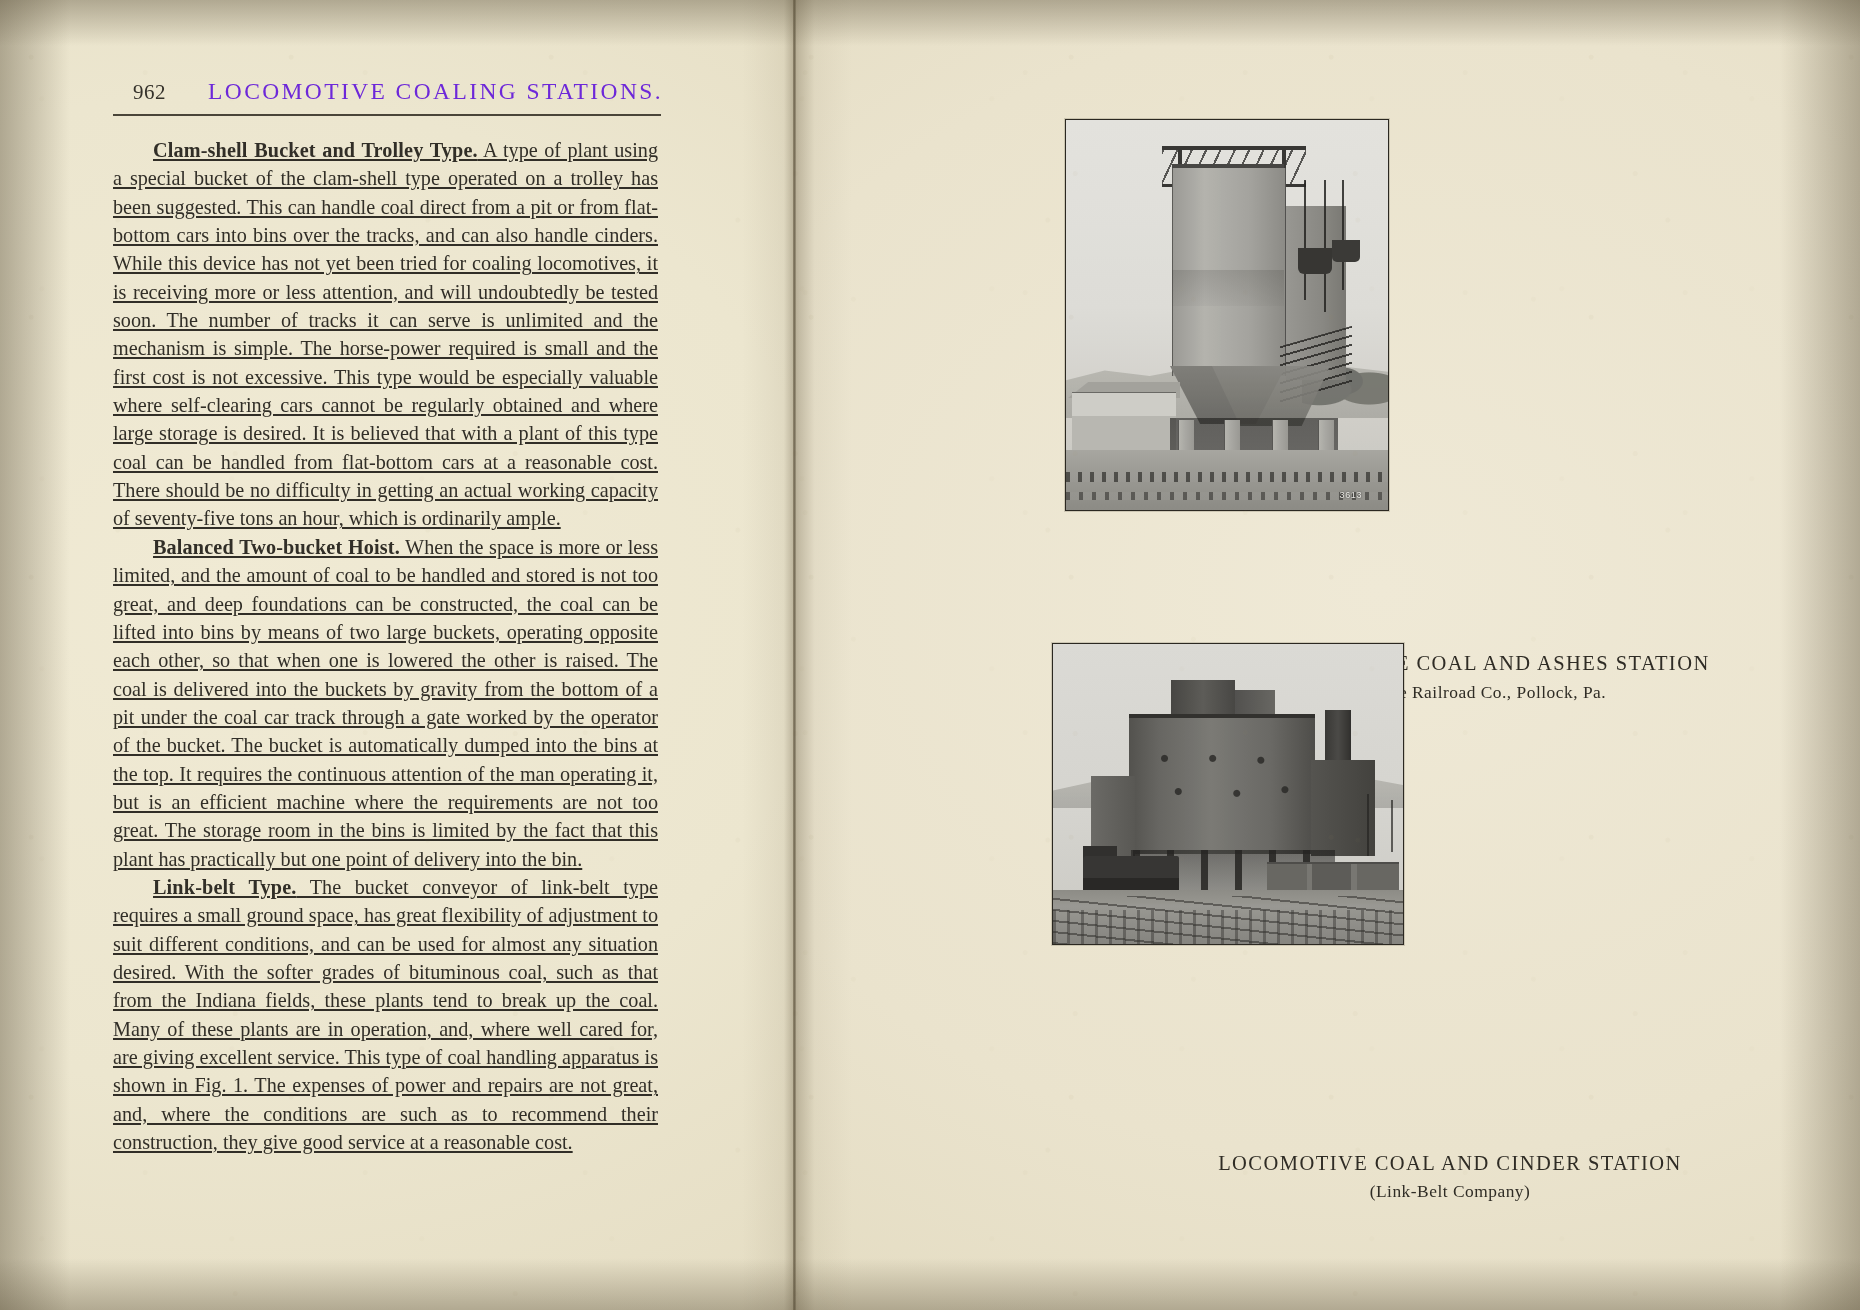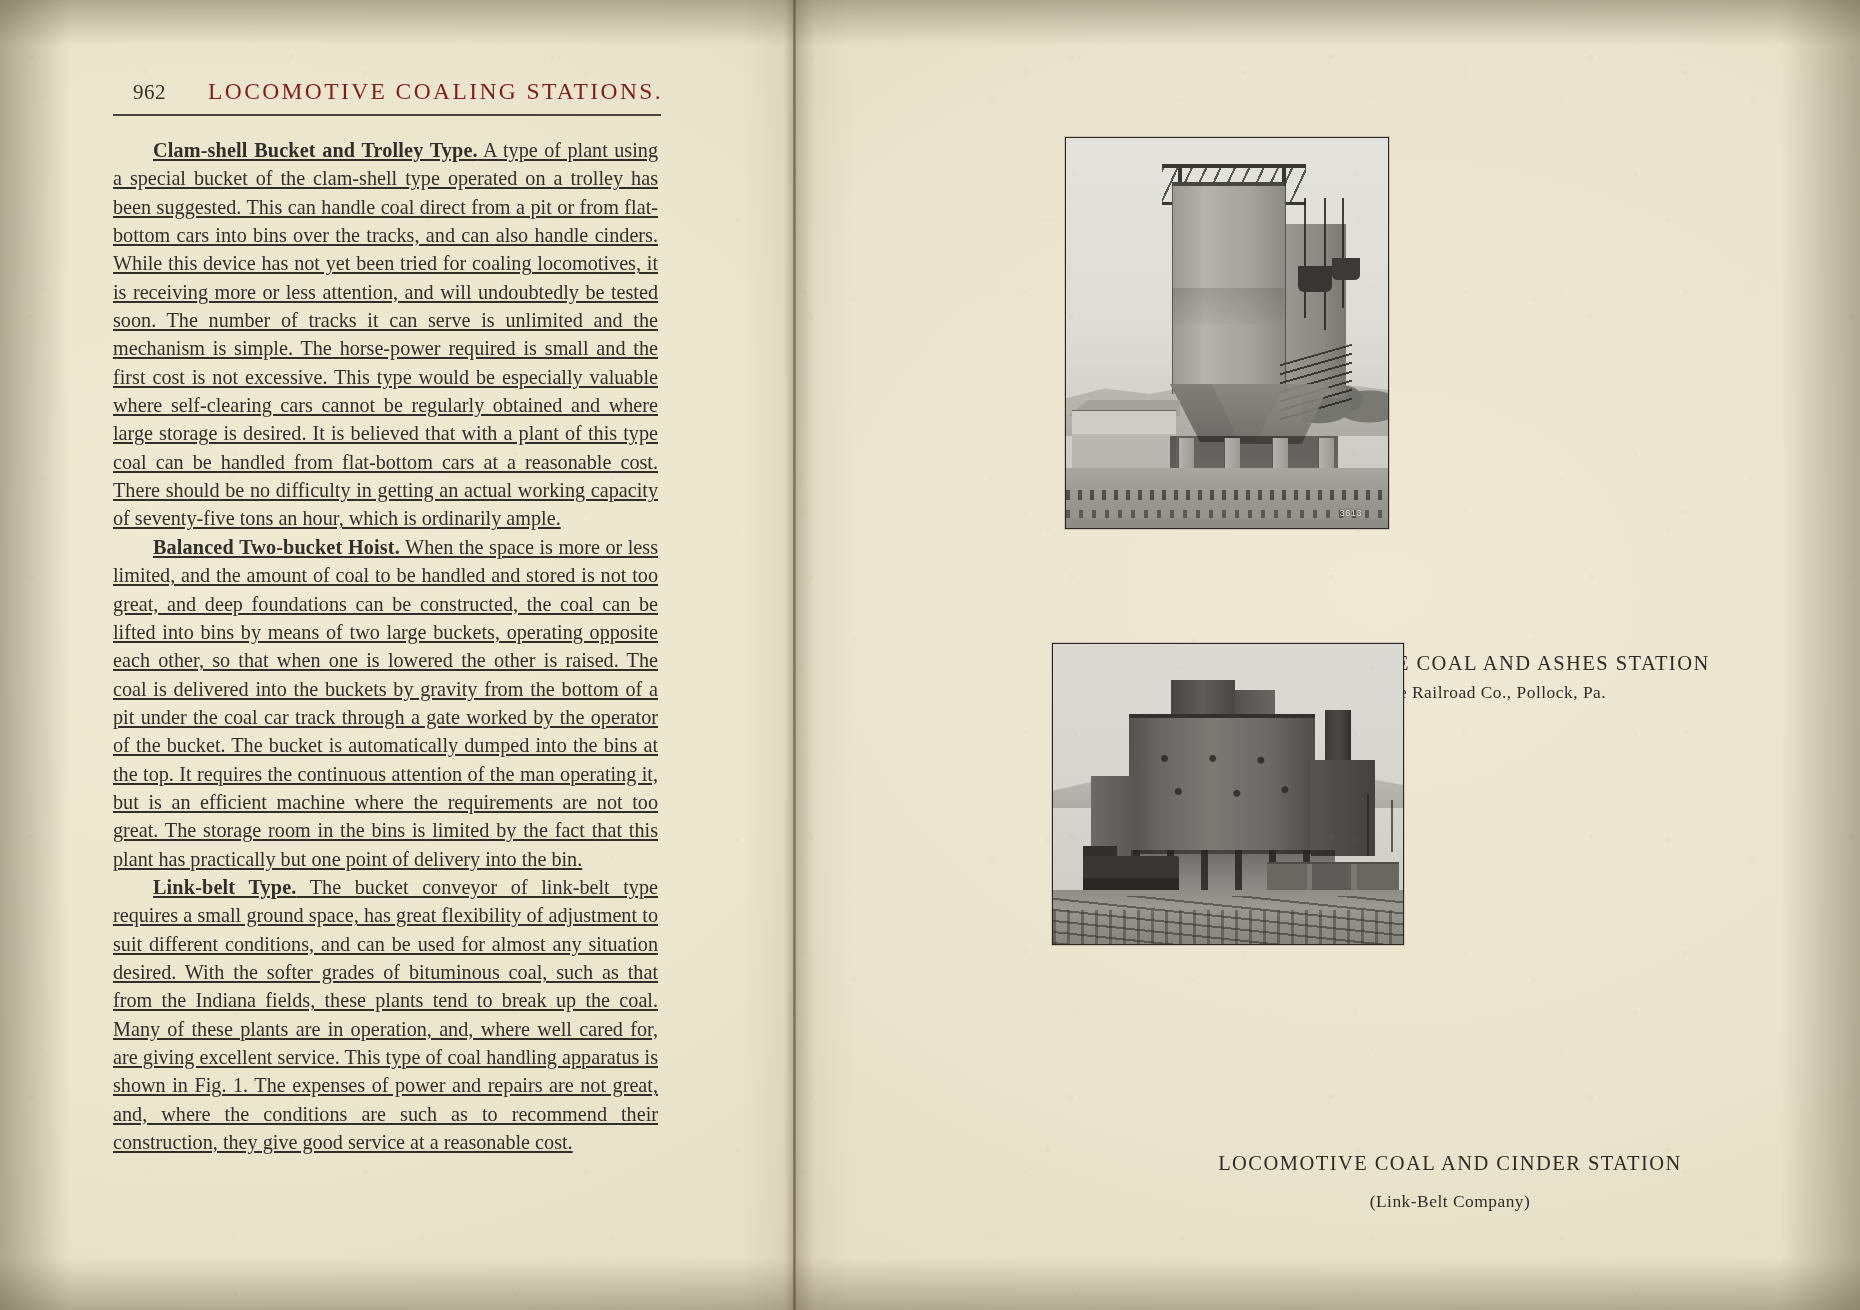--- a/index.html
+++ b/index.html
@@ -110,21 +110,21 @@
   }
   .folio {
     font-size: 21px;
     letter-spacing: 0.5px;
     margin-right: 42px;
     color: #35322b;
   }
   .head-title {
     font-size: 23.5px;
     letter-spacing: 2.4px;
-    color: #7f1d1d;
+    color: #6d28d9;
     white-space: nowrap;
   }
   .rule {
     margin-top: 9px;
     width: 548px;
     height: 2px;
     background: #4a4539;
   }
 
   .body-col {
@@ -177,26 +177,26 @@
   }
   .cap-sub {
     font-size: 17.4px;
     letter-spacing: 0.5px;
     margin-top: 7px;
     white-space: nowrap;
   }
   .cap-sub2 {
     font-size: 17.4px;
     letter-spacing: 0.5px;
-    margin-top: 16px;
+    margin-top: 6px;
     white-space: nowrap;
   }
 
   
-  #fig1 { left: 1065px; top: 137px; }
+  #fig1 { left: 1065px; top: 119px; }
   #fig1 .fig-frame { width: 322px; height: 390px; }
 
   .p1-sky {
     position: absolute; inset: 0;
     background: linear-gradient(to bottom, #e3e0d2 0%, #dedbcb 48%, #d3cfbd 72%, #c8c4b1 100%);
   }
   .p1-hill {
     position: absolute; left: 0; top: 228px; width: 322px; height: 70px;
     background: linear-gradient(to bottom, #b9b6a3, #a9a693);
     clip-path: polygon(0 46%, 12% 32%, 26% 40%, 42% 26%, 60% 34%, 78% 22%, 100% 34%, 100% 100%, 0 100%);

